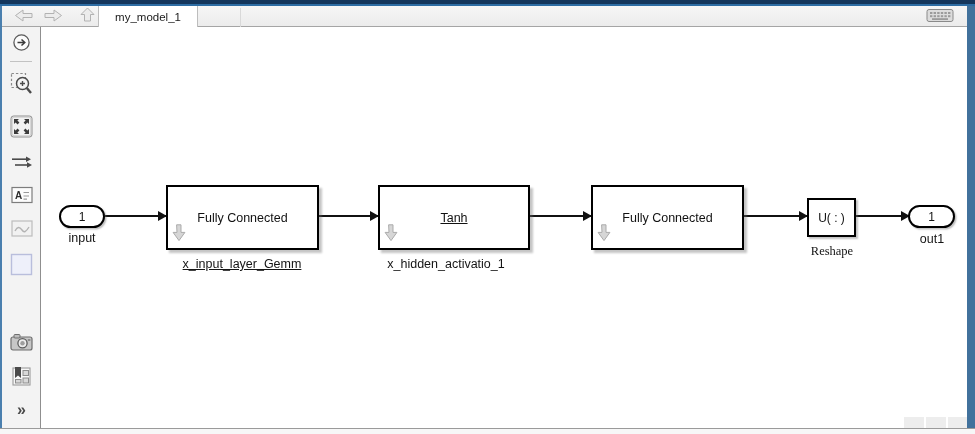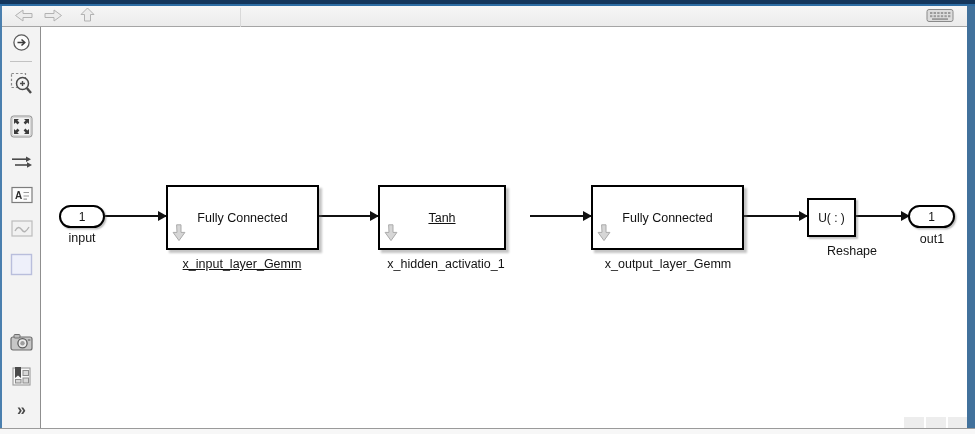--- a/index.html
+++ b/index.html
@@ -81,20 +81,23 @@
           </svg>
       </span>
     </div>
     <div class="navbtn" style="left:74px;">
       <span>
         <svg width="15" height="15" viewBox="0 0 15 15">
             <path d="M4.5 14 V7.5 H1 L7.5 1 14 7.5 H10.5 V14 z" fill="#ececec" stroke="#b2b2b2" stroke-width="1"></path>
           </svg>
       </span>
     </div>
+    <div class="tab">
+      <span>my_model_1</span>
+    </div>
     <div class="tabstrip-line"></div>
     <div class="kbd-btn">
       <span>
         <svg width="28" height="15" viewBox="0 0 28 15">
           <rect x="1" y="1.5" width="26" height="12" rx="2" fill="#dcdcdc" stroke="#8a8a8a"></rect>
           <g fill="#9a9a9a">
             <rect x="4" y="4" width="2.4" height="2"></rect>
               <rect x="7.6" y="4" width="2.4" height="2"></rect>
               <rect x="11.2" y="4" width="2.4" height="2"></rect>
               <rect x="14.8" y="4" width="2.4" height="2"></rect>
@@ -237,44 +240,43 @@
       <div class="blk" style="left:124px; top:158px;">
         <span>Fully Connected</span>
         <span class="down-badge">
           <svg width="14" height="18" viewBox="0 0 14 18">
               <path d="M4.6 0.8 h4.4 v7.6 h3.9 L7 16.6 L1.1 8.4 H5 z" fill="#d6d6d6" stroke="#ababab" stroke-width="1"></path>
             </svg>
         </span>
       </div>
       <div class="blklabel" style="left:200px; top:230px;text-decoration:underline;">x_input_layer_Gemm</div>
 
-      <div class="blk" style="left:336px; top:158px; width:128px;text-decoration:underline;">
+      <div class="blk" style="left:336px; top:158px; width:152px;text-decoration:underline;">
         <span>Tanh</span>
         <span class="down-badge">
           <svg width="14" height="18" viewBox="0 0 14 18">
               <path d="M4.6 0.8 h4.4 v7.6 h3.9 L7 16.6 L1.1 8.4 H5 z" fill="#d6d6d6" stroke="#ababab" stroke-width="1"></path>
             </svg>
         </span>
       </div>
       <div class="blklabel" style="left:404px; top:230px;">x_hidden_activatio_1</div>
 
       <div class="blk" style="left:549px; top:158px;">
         <span>Fully Connected</span>
         <span class="down-badge">
           <svg width="14" height="18" viewBox="0 0 14 18">
               <path d="M4.6 0.8 h4.4 v7.6 h3.9 L7 16.6 L1.1 8.4 H5 z" fill="#d6d6d6" stroke="#ababab" stroke-width="1"></path>
             </svg>
         </span>
       </div>
-      <div class="blklabel" style="left:626px; top:230px;">x_output_layer_Gemm</div>
 
       <div class="smallblk" style="left:765px; top:171px;">
         <span>U( : )</span>
       </div>
-      <div class="blklabel" style="left:810px; top:217px;">Reshape</div>
+      <div class="blklabel" style="left:790px; top:217px;font-family:Liberation Serif, serif;">Reshape</div>
 
       <div class="port" style="left:866px; top:178px; width:47px;">
         <span>1</span>
       </div>
       <div class="blklabel" style="left:890px; top:205px;">out1</div>
 
       <div class="grip" style="left:862px; top:390px;"></div>
       <div class="grip" style="left:884px; top:390px;"></div>
       <div class="grip" style="left:906px; top:390px;"></div>
     </div>

